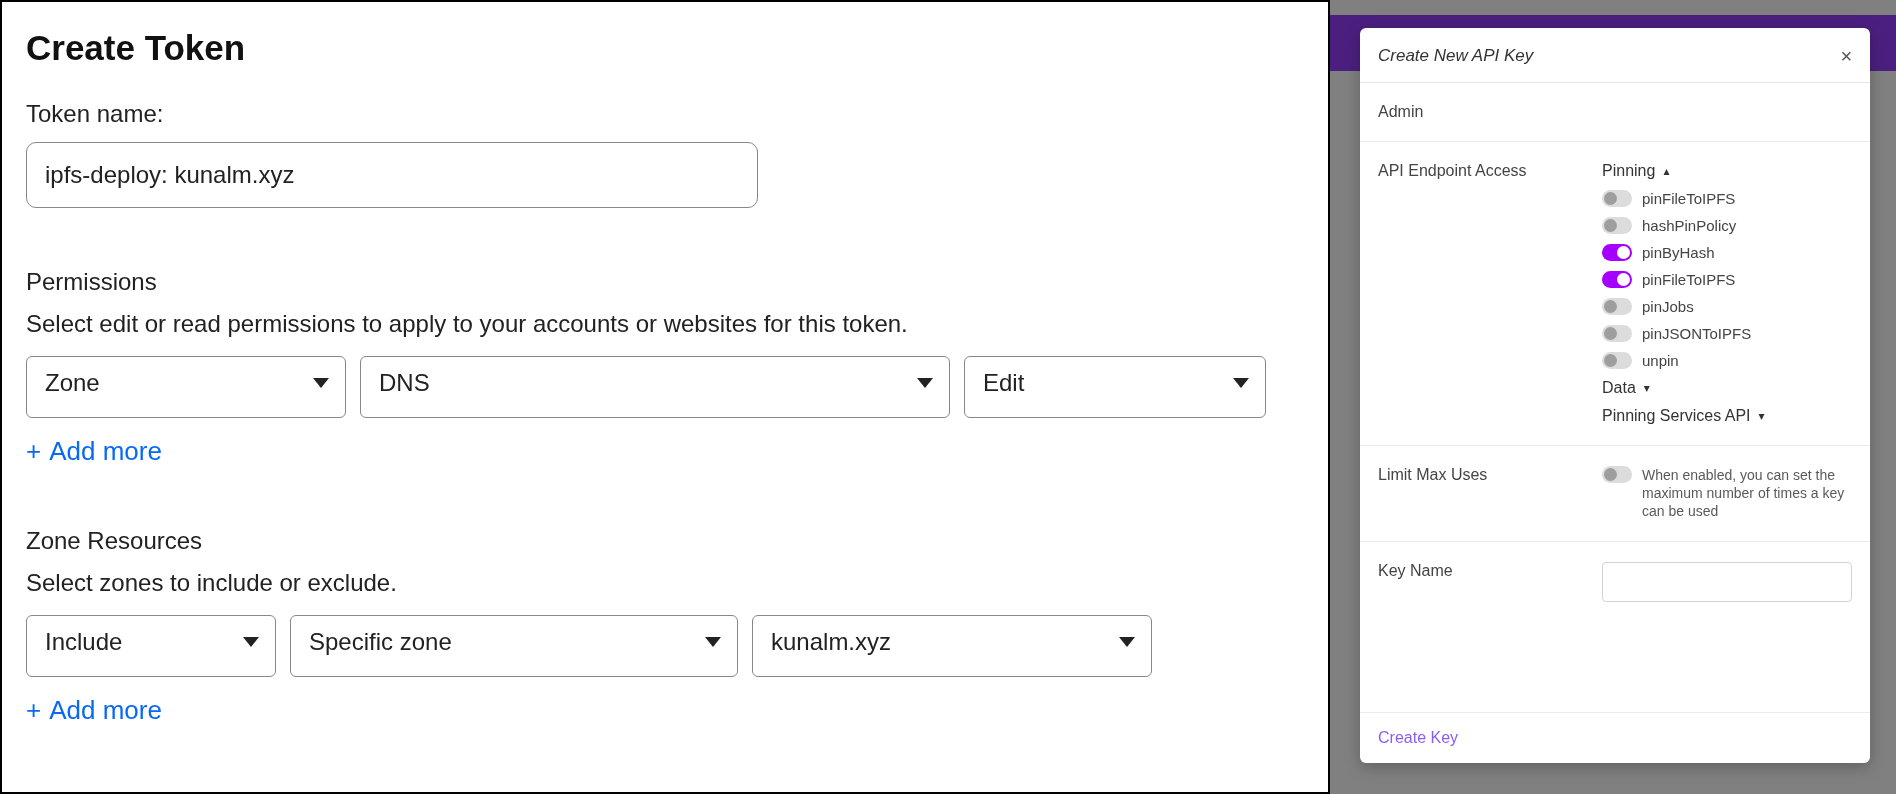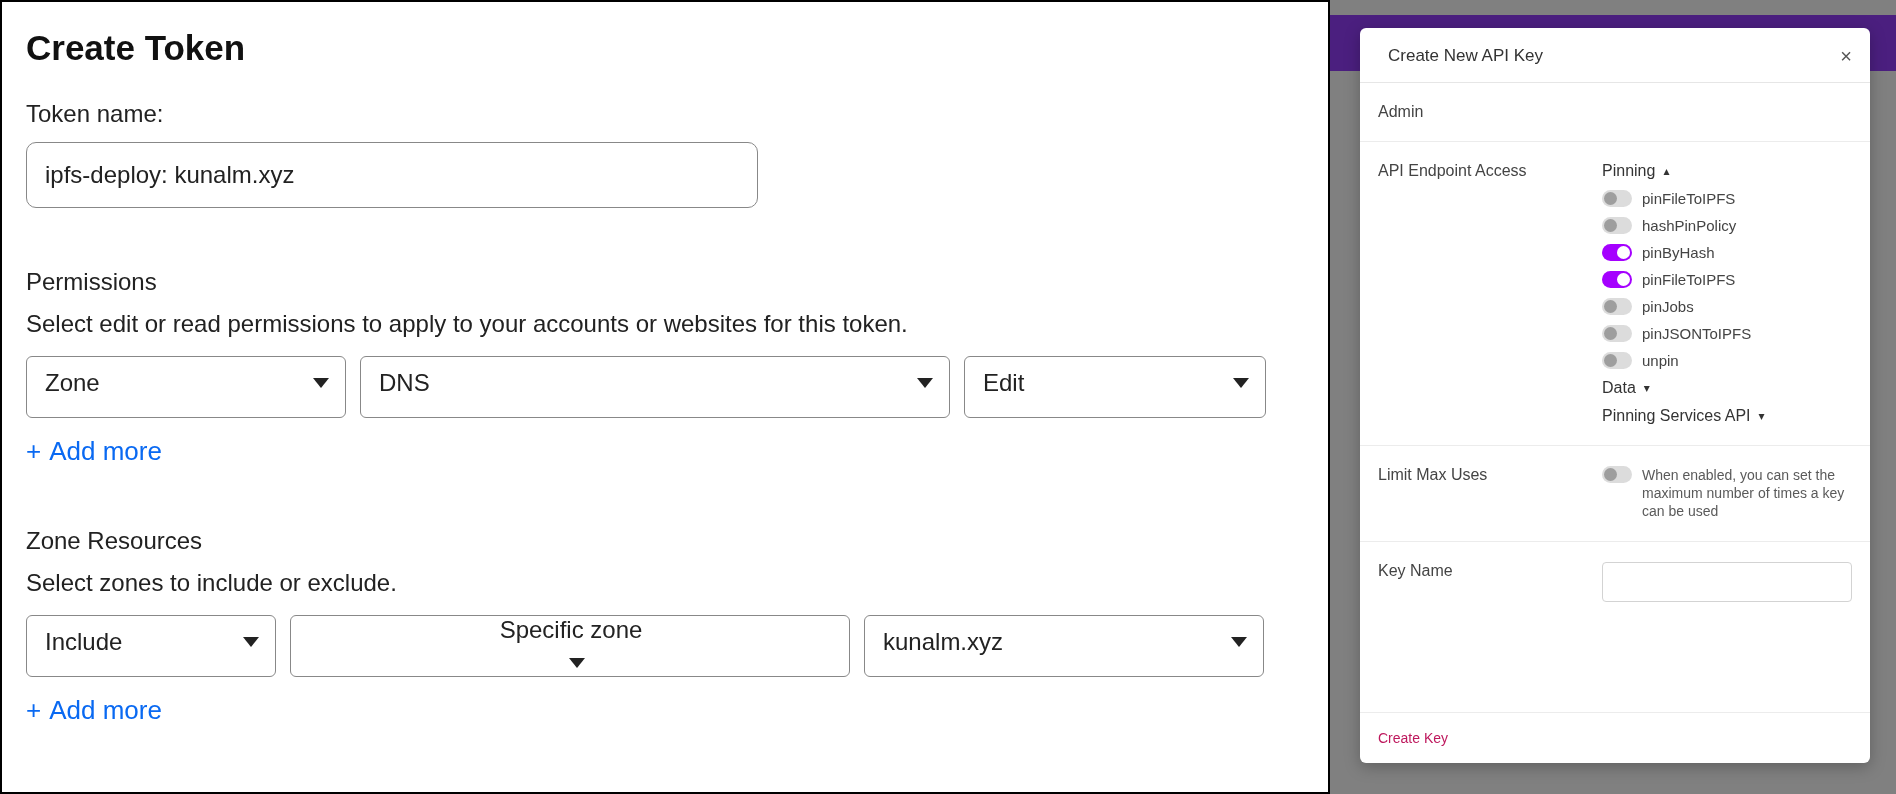--- a/index.html
+++ b/index.html
@@ -78,21 +78,21 @@
     width: 0; height: 0;
     border-left: 8px solid transparent;
     border-right: 8px solid transparent;
     border-top: 10px solid #222;
     margin-left: 12px;
   }
   .dd-zone   { width: 320px; }
   .dd-dns    { width: 590px; }
   .dd-edit   { width: 302px; }
   .dd-inc    { width: 250px; }
-  .dd-spec   { width: 560px; flex-direction: column; }
+  .dd-spec   { width: 448px; }
   .dd-kunal  { width: 400px; }
   .add-more {
     display: flex;
     align-items: center;
     gap: 8px;
     font-size: 26px;
     color: #0969f2;
     cursor: pointer;
     margin-top: 8px;
   }
@@ -124,22 +124,23 @@
     box-shadow: 0 4px 16px rgba(0,0,0,0.25);
     display: flex;
     flex-direction: column;
     font-size: 16px;
     color: #3a3a3a;
   }
   .modal-header {
     display: flex;
     align-items: flex-end;
     justify-content: space-between;
-    padding: 18px 18px 16px 28px;
+    padding: 18px 18px 16px 18px;
     border-bottom: 1px solid #e6e6e6;
+    font-style: italic;
   }
   .modal-title { font-size: 17px; color: #333; }
   .close-x { font-size: 20px; color: #555; cursor: pointer; line-height: 1; }
   .modal-body {
     flex: 1;
     overflow: hidden;
   }
   .modal-row {
     display: flex;
     padding: 20px 18px;
@@ -190,22 +191,22 @@
     border: 1px solid #d3d3d3;
     border-radius: 4px;
     padding: 0 8px;
     font-size: 15px;
   }
   .modal-footer {
     border-top: 1px solid #ececec;
     padding: 16px 18px;
   }
   .create-key-btn {
-    color: #be185d;
-    font-size: 14px;
+    color: #8b5cf6;
+    font-size: 16px;
     cursor: default;
     background: none;
     border: none;
   }
 </style>
 </head>
 <body>
 
 <div class="stage">
 

